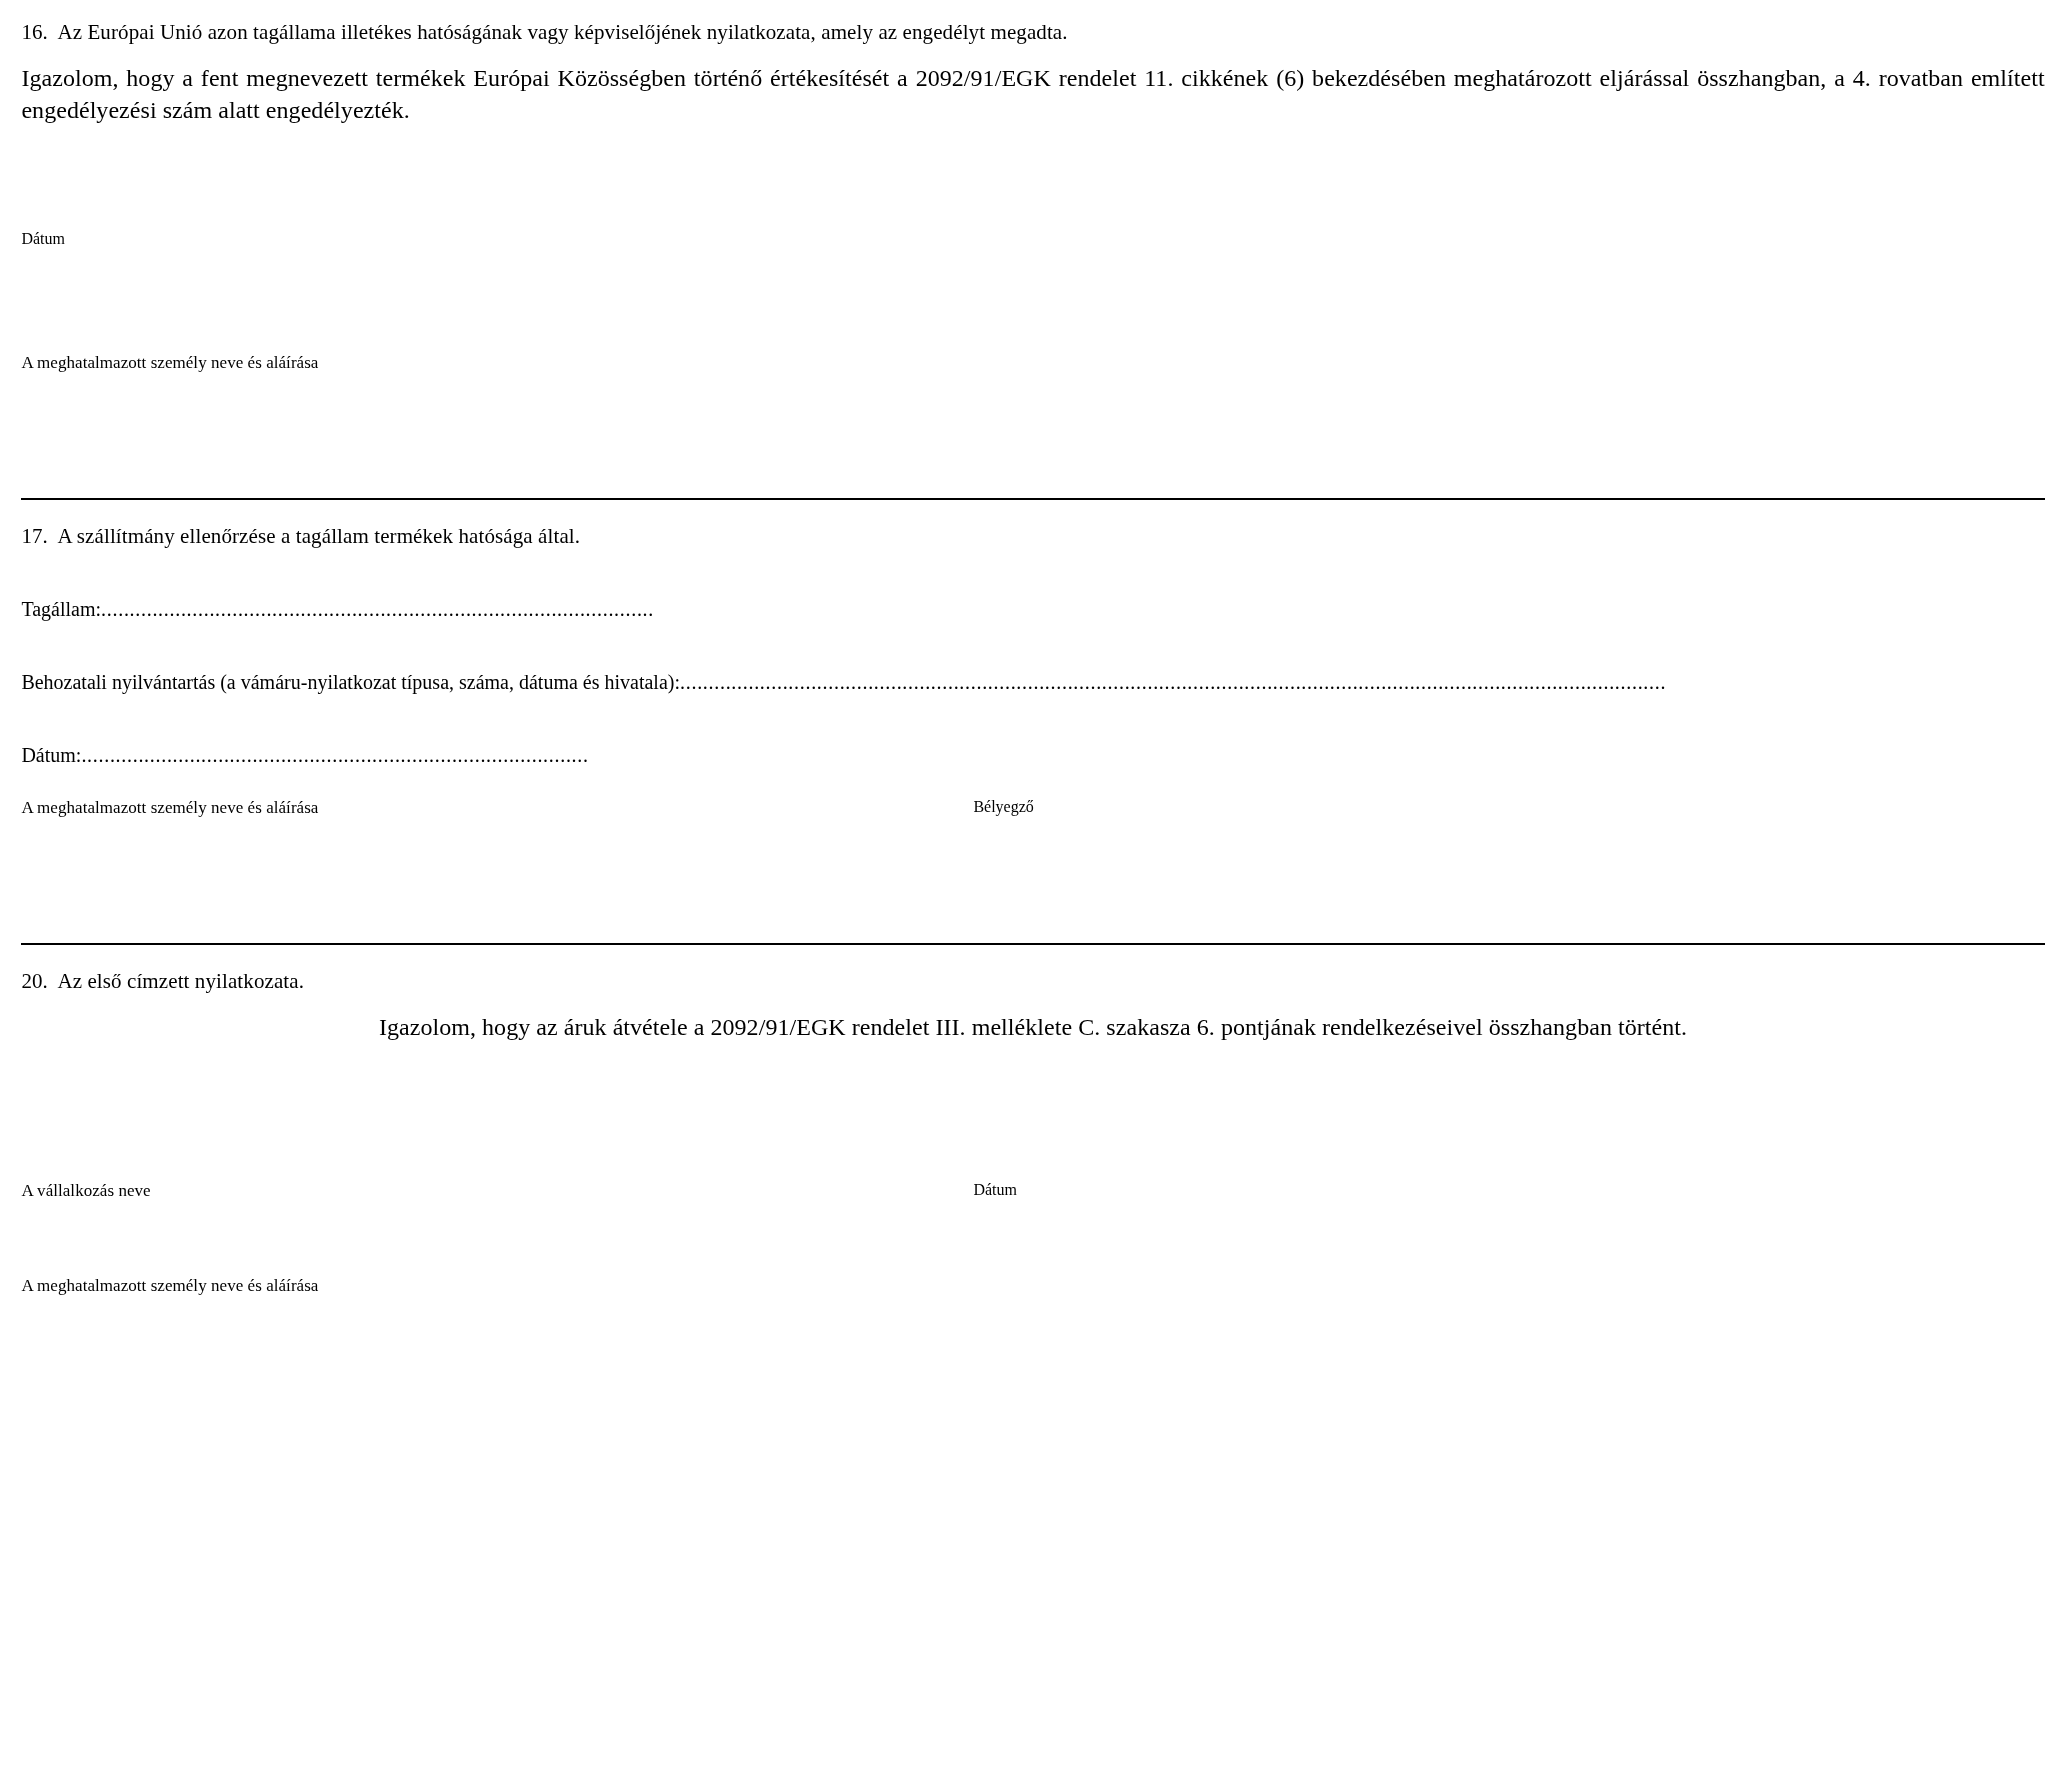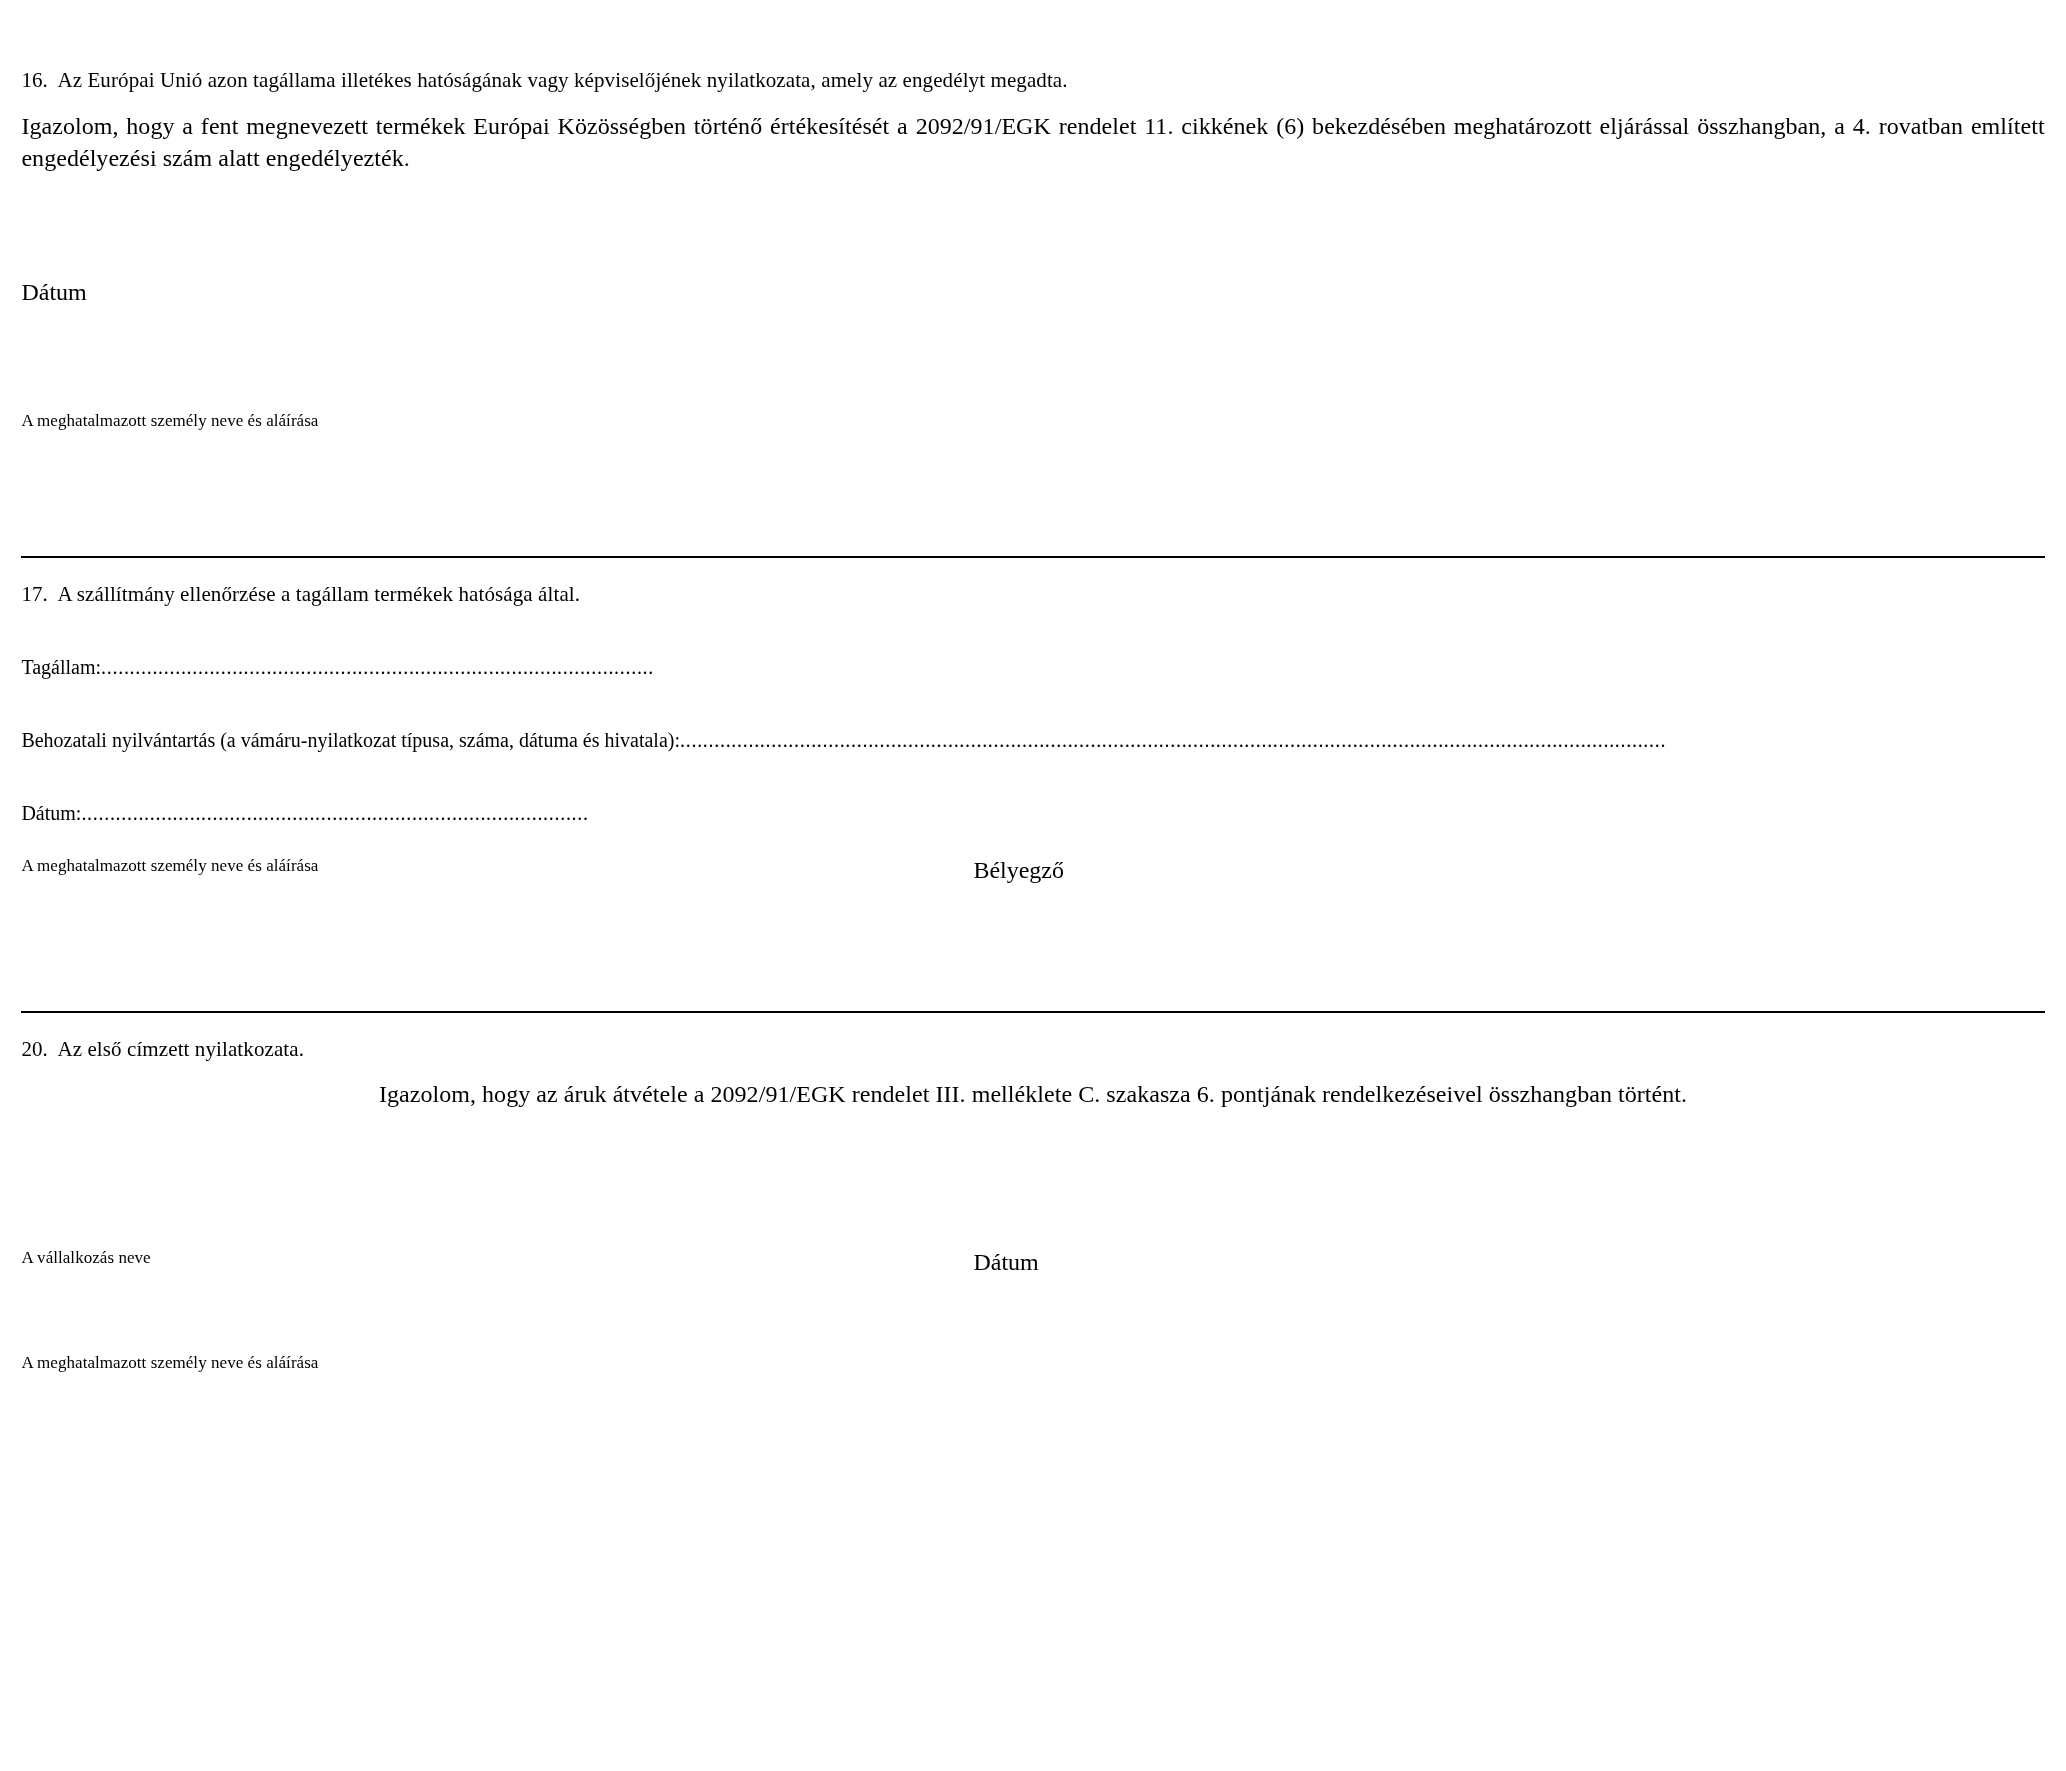--- a/index.html
+++ b/index.html
@@ -13,21 +13,20 @@
     font-family: "Liberation Serif", "DejaVu Serif", serif;
     color: #000000;
     -webkit-font-smoothing: antialiased;
   }
   .page {
     box-sizing: border-box;
     width: 2066px;
     height: 1300px;
     padding: 19.4px 21.4px 0 21.4px;
     position: relative;
-    margin-top: 48px;
   }
 
   
   .sec-heading {
     font-size: 21px;
     line-height: 1.25;
     letter-spacing: 0.1px;
   }
   .sec-heading .num {
     display: inline-block;
@@ -38,21 +37,21 @@
     line-height: 1.33;
     text-align: justify;
     letter-spacing: 0.05px;
   }
   .small-label {
     font-size: 17px;
     line-height: 1.3;
     letter-spacing: 0.05px;
   }
   .mid-label {
-    font-size: 24px;
+    font-size: 16px;
     line-height: 1.3;
   }
 
   
   .gap-xs { height: 17.5px; }
   .gap-s  { height: 29px; }
   .gap-m  { height: 47px; }
   .gap-l  { height: 73px; }
   .gap-xl { height: 102px; }
 

